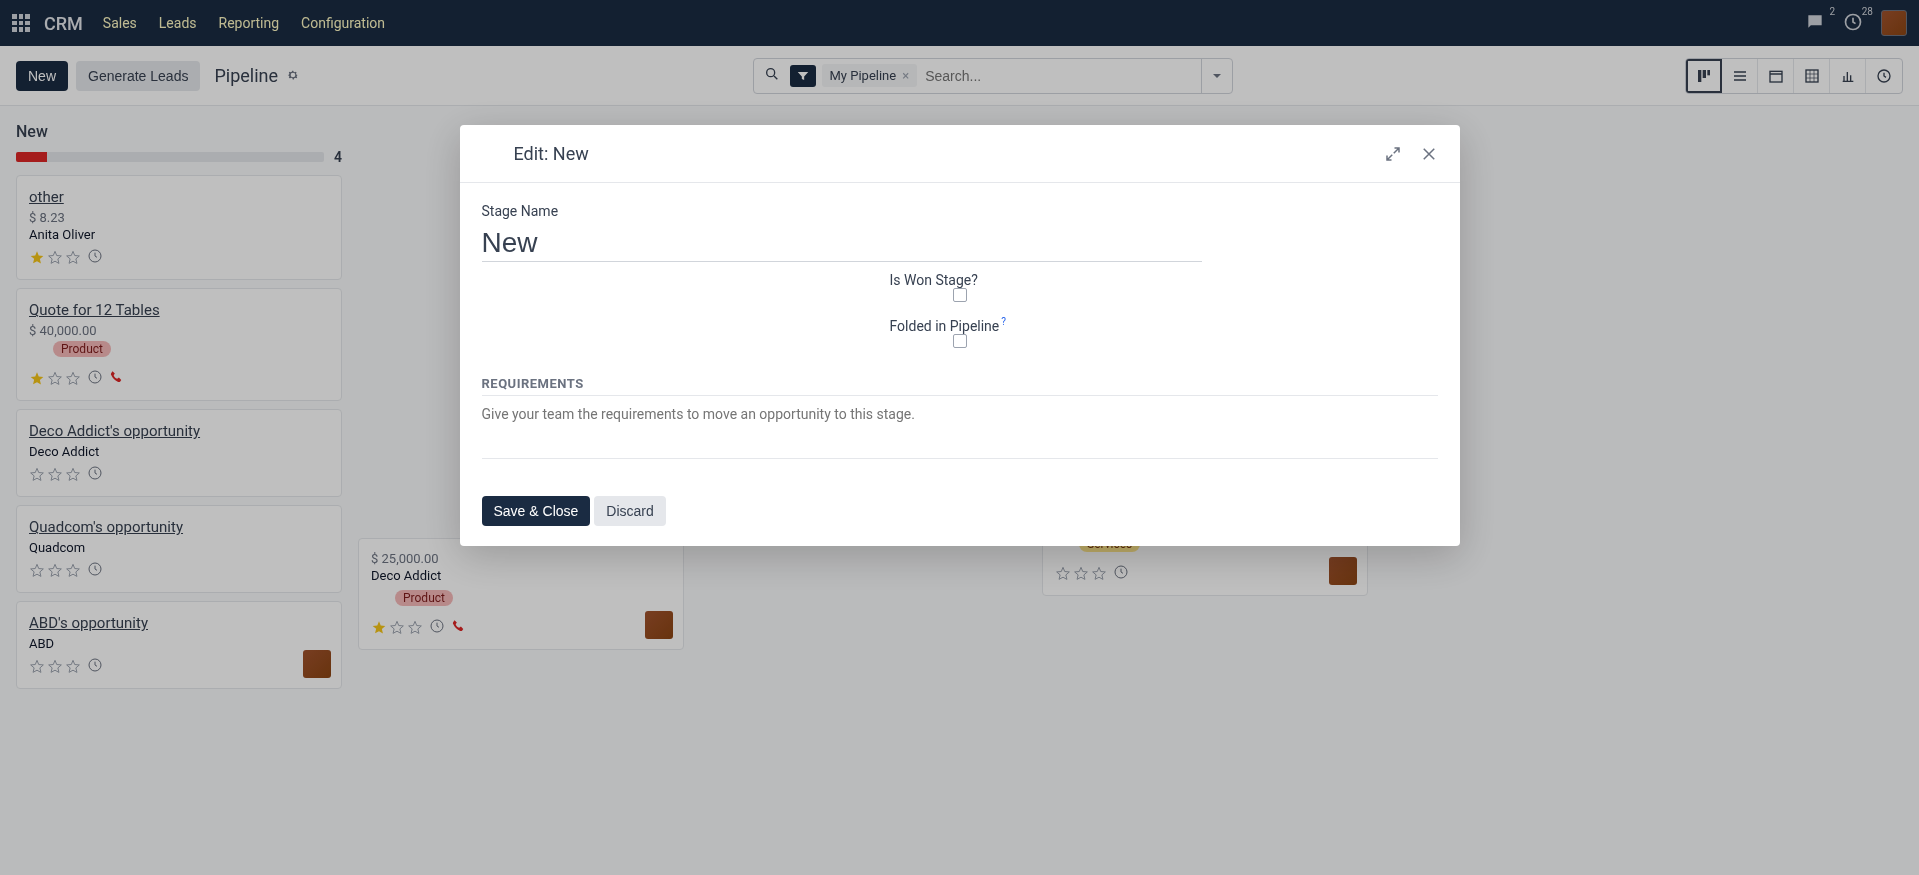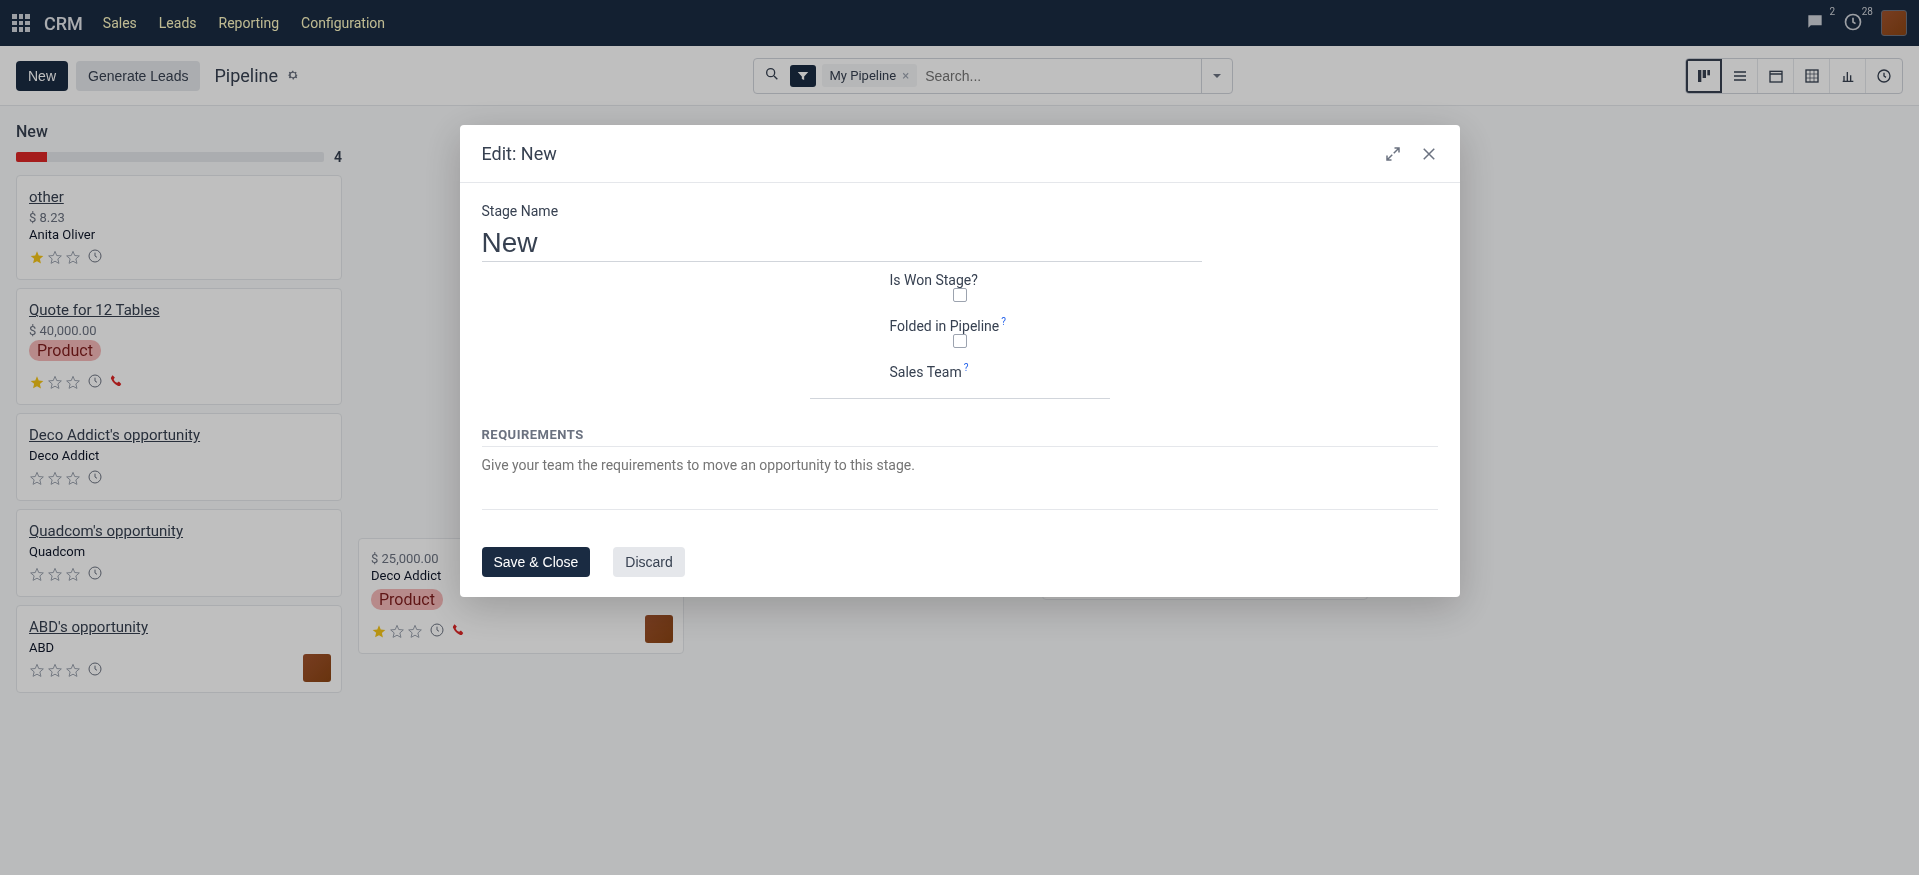--- a/index.html
+++ b/index.html
@@ -50,55 +50,55 @@
 .kanban-col .col-title { font-size: 16px; color: #374151; font-weight: 500; }
 .kanban-col .col-plus { color: #6b7280; font-size: 18px; }
 .kanban-col .col-total { font-size: 14px; font-weight: 600; color: #374151; text-align: right; }
 .kanban-col .progress-row { display: flex; align-items: center; gap: 10px; margin: 4px 0 10px; }
 .kanban-col .progress { flex: 1; height: 10px; background: #e5e7eb; border-radius: 2px; overflow: hidden; }
 .kanban-col .progress-fill { height: 100%; background: #dc2626; width: 10%; }
 .kanban-card { background: #fff; border: 1px solid #e5e7eb; border-radius: 4px; padding: 12px; margin-bottom: 8px; position: relative; }
 .kanban-card .title { font-size: 15px; color: #374151; margin-bottom: 4px; text-decoration: underline; }
 .kanban-card .amount { font-size: 13px; color: #6b7280; margin-bottom: 2px; }
 .kanban-card .customer { font-size: 13px; color: #0f172a; margin-bottom: 6px; }
-.kanban-card .tag { display: inline-block; padding: 1px 8px; border-radius: 10px; font-size: 16px; margin-bottom: 6px; }
+.kanban-card .tag { display: inline-block; padding: 1px 8px; border-radius: 10px; font-size: 12px; margin-bottom: 6px; margin-left: 24px; }
 .tag-product { background: #f5b8b8; color: #7f1d1d; }
 .tag-services { background: #fde68a; color: #78350f; }
 .kanban-card .footer { display: flex; align-items: center; gap: 6px; margin-top: 6px; }
 .kanban-card .stars { display: flex; gap: 2px; }
 .kanban-card .stars svg { width: 16px; height: 16px; }
 .star-filled { fill: #f5c518; }
 .star-empty { fill: none; stroke: #9ca3af; stroke-width: 1.5; }
 .kanban-card .clock svg { width: 16px; height: 16px; fill: none; stroke: #6b7280; stroke-width: 1.5; }
 .kanban-card .phone svg { width: 14px; height: 14px; fill: #dc2626; }
 .kanban-card .avatar-sm { position: absolute; bottom: 10px; right: 10px; width: 28px; height: 28px; border-radius: 3px; background: linear-gradient(135deg,#a0522d,#8b4513); }
 .add-stage { flex: 0 0 160px; padding-top: 8px; }
 .add-stage .btn-add { display: flex; align-items: center; gap: 6px; color: #374151; font-size: 15px; font-weight: 500; }
 .add-stage .btn-add svg { width: 14px; height: 14px; fill: #374151; }
 
 
 .overlay { position: fixed; inset: 0; background: rgba(0,0,0,0.25); display: flex; align-items: flex-start; justify-content: center; padding-top: 125px; }
 .modal { background: #fff; width: 1000px; border-radius: 4px; box-shadow: 0 10px 40px rgba(0,0,0,0.2); }
 .modal-header { display: flex; align-items: center; justify-content: space-between; padding: 18px 22px; border-bottom: 1px solid #e5e7eb; }
-.modal-title { font-size: 18px; color: #374151; }
+.modal-title { font-size: 18px; color: #374151; margin-left: 32px; }
 .modal-header .icons { display: flex; gap: 18px; }
 .modal-header .icons svg { width: 18px; height: 18px; fill: none; stroke: #6b7280; stroke-width: 2; cursor: pointer; }
 .modal-body { padding: 20px 22px; }
 .form-row { display: flex; align-items: center; margin-bottom: 14px; flex-direction: column; }
 .form-label { width: 140px; font-size: 14px; color: #374151; }
 .form-label .help { color: #2563eb; font-size: 10px; vertical-align: super; margin-left: 2px; }
 .stage-name-row { margin-bottom: 10px; }
 .stage-name-row .form-label { display: block; margin-bottom: 6px; }
 .stage-name-input { font-size: 28px; color: #374151; border: none; border-bottom: 1px solid #d1d5db; outline: none; width: 720px; padding: 2px 0; }
 .checkbox { width: 14px; height: 14px; border: 1px solid #9ca3af; border-radius: 2px; }
 .sales-team-input { border: none; border-bottom: 1px solid #d1d5db; width: 300px; height: 20px; }
 .section-header { font-size: 13px; font-weight: 700; color: #6b7280; letter-spacing: 0.5px; margin-top: 28px; margin-bottom: 4px; }
 .section-divider { border: none; border-top: 1px solid #e5e7eb; margin-bottom: 10px; }
 .requirements-area { border: none; width: 100%; min-height: 40px; font-size: 14px; color: #9ca3af; resize: none; outline: none; font-family: inherit; border-bottom: 1px solid #e5e7eb; padding-bottom: 20px; }
-.modal-footer { padding: 14px 22px 20px; display: flex; gap: 23px; }
+.modal-footer { padding: 14px 22px 20px; display: flex; gap: 4px; }
 </style>
 </head>
 <body>
 
 <div class="topnav">
   <div class="apps-icon">
       <span></span>
       <span></span>
       <span></span>
       <span></span>
@@ -422,24 +422,20 @@
         <input class="stage-name-input" value="New" style="">
       </div>
       <div class="form-row">
         <label class="form-label">Is Won Stage?</label>
         <div class="checkbox"></div>
       </div>
       <div class="form-row">
         <label class="form-label"><span>Folded in Pipeline</span><span class="help">?</span></label>
         <div class="checkbox"></div>
       </div>
-      <div class="form-row">
-        <label class="form-label"><span>Sales Team</span><span class="help">?</span></label>
-        <div class="sales-team-input"></div>
-      </div>
       <div class="section-header">REQUIREMENTS</div>
       <hr class="section-divider">
       <textarea class="requirements-area" placeholder="Give your team the requirements to move an opportunity to this stage." style=""></textarea>
     </div>
     <div class="modal-footer">
       <button class="btn btn-primary">Save &amp; Close</button>
       <button class="btn btn-secondary">Discard</button>
     </div>
   </div>
 </div>

